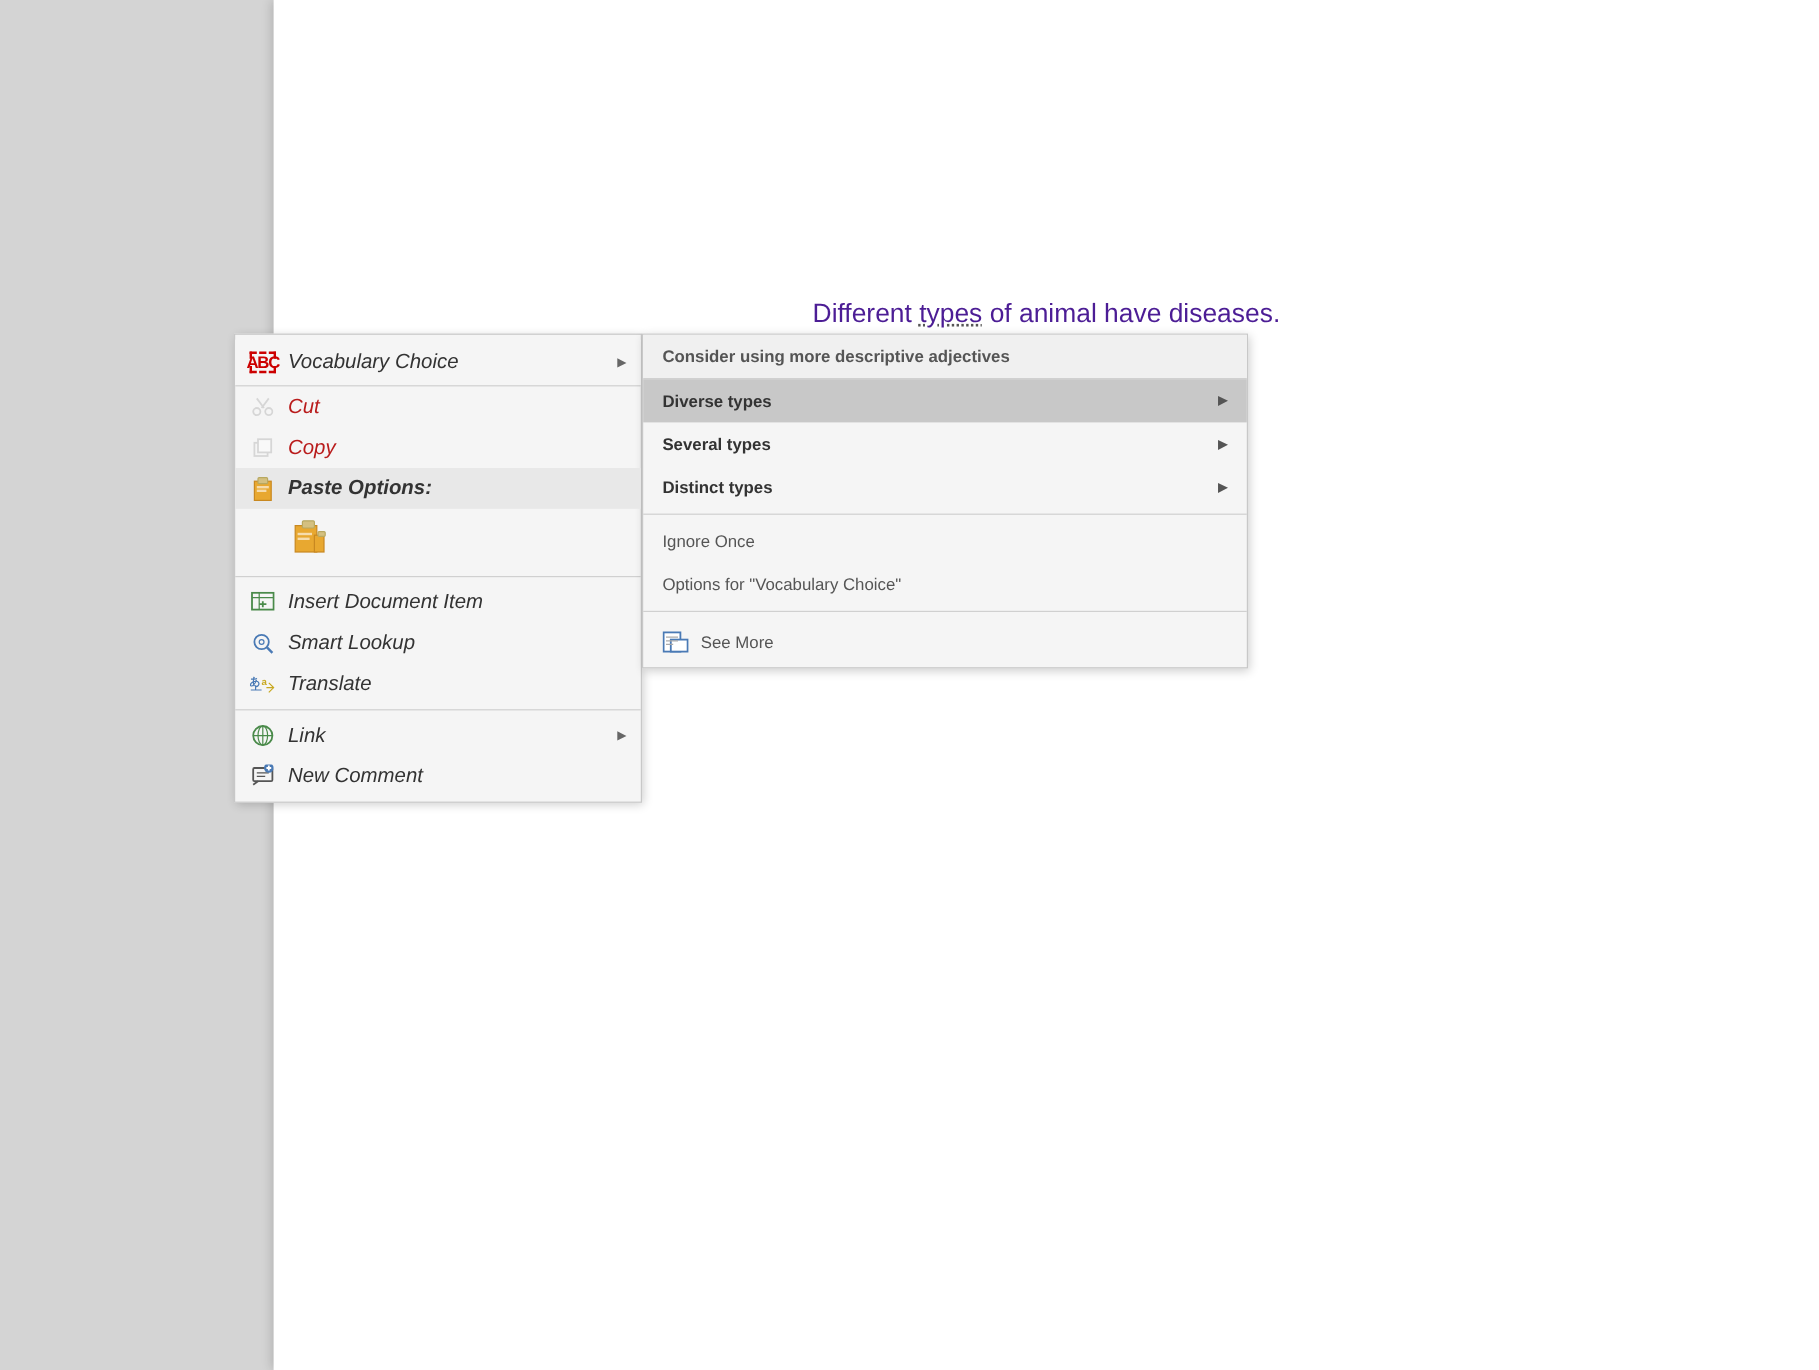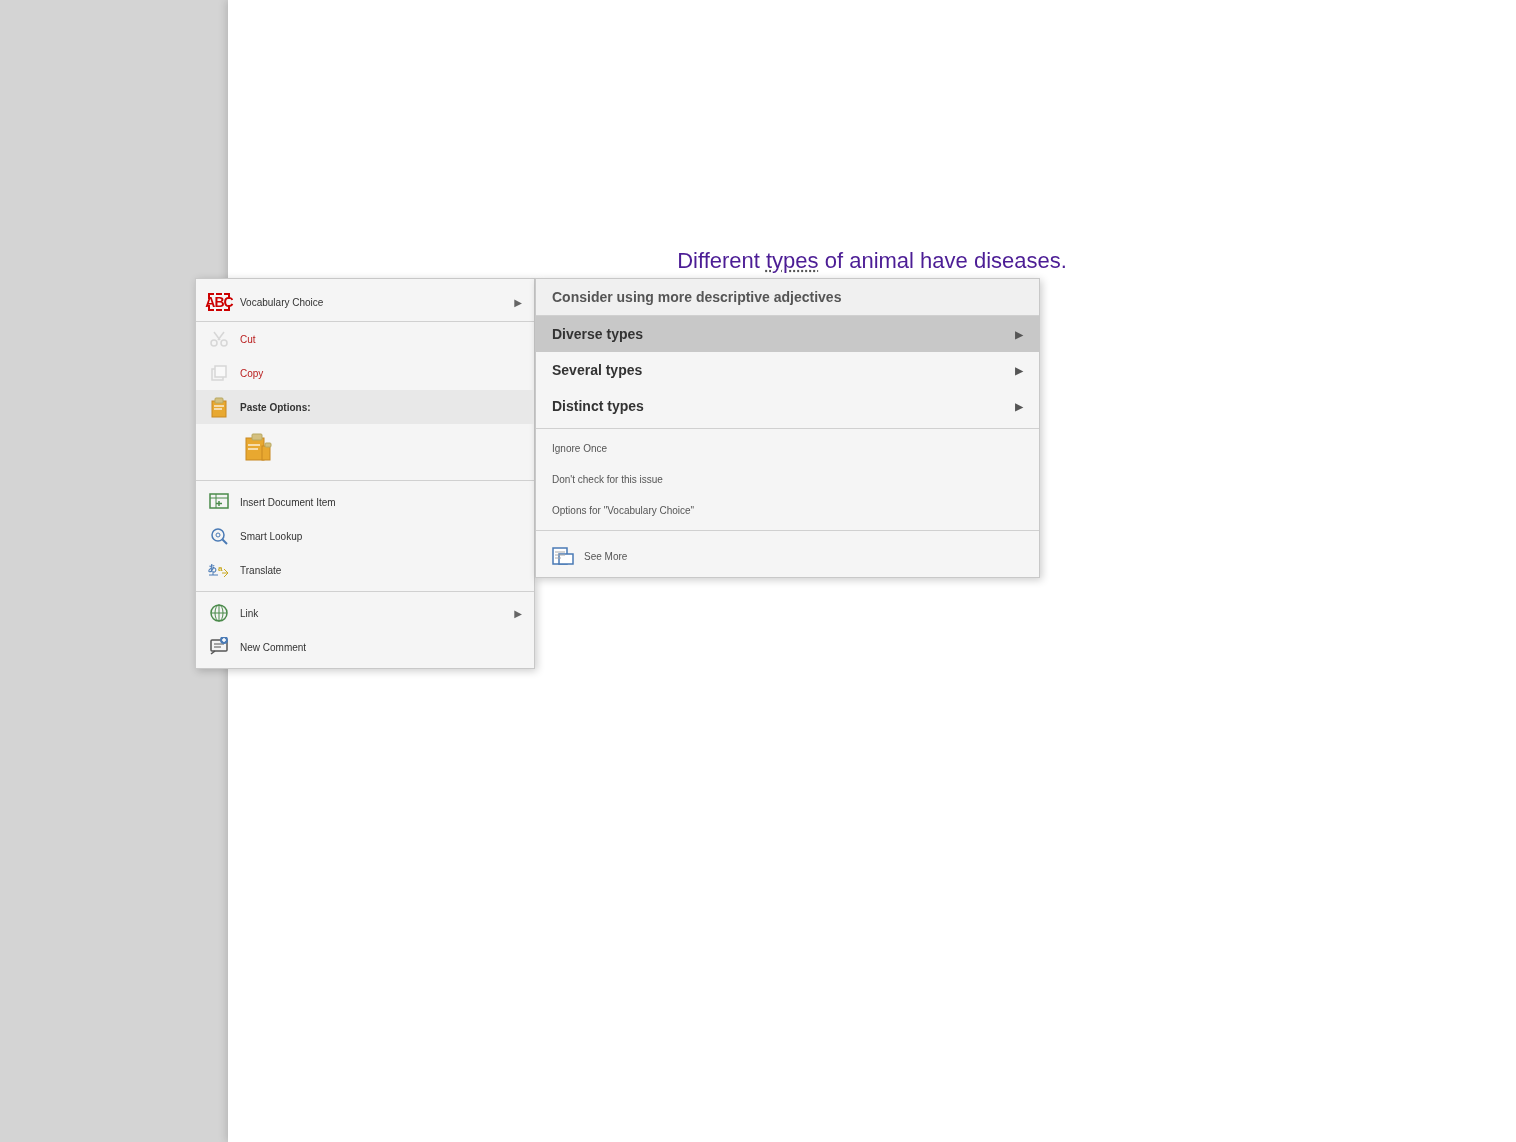--- a/index.html
+++ b/index.html
@@ -87,21 +87,22 @@
       height: 22px;
       display: flex;
       align-items: center;
       justify-content: center;
       flex-shrink: 0;
       font-size: 16px;
     }
 
     .menu-label {
       flex: 1;
-      font-size: 10px;
+      font-size: 17px;
+      font-style: italic;
     }
 
     .menu-arrow {
       font-size: 10px;
       color: #666;
       margin-left: auto;
     }
 
     .menu-separator {
       height: 1px;
@@ -178,21 +179,21 @@
       height: 1px;
       background: #d0d0d0;
       margin: 4px 0;
     }
 
     .submenu-action {
       display: flex;
       align-items: center;
       padding: 10px 16px;
       cursor: default;
-      font-size: 10px;
+      font-size: 14px;
       color: #555;
       gap: 10px;
     }
 
     .submenu-action .action-icon {
       width: 22px;
       height: 22px;
       display: flex;
       align-items: center;
       justify-content: center;
@@ -385,23 +386,20 @@
       <span>Distinct types</span>
       <span class="sub-arrow">▶</span>
     </div>
 
     <div class="submenu-separator"></div>
 
     <div class="submenu-action">
       <span>Ignore Once</span>
     </div>
 
-    <div class="submenu-action">
-      <span>Don't check for this issue</span>
-    </div>
 
     <div class="submenu-action">
       <span>Options for "Vocabulary Choice"</span>
     </div>
 
     <div class="submenu-separator"></div>
 
     <div class="submenu-action">
       <div class="action-icon see-more-icon">
         <svg width="22" height="20" viewBox="0 0 22 20" fill="none">

